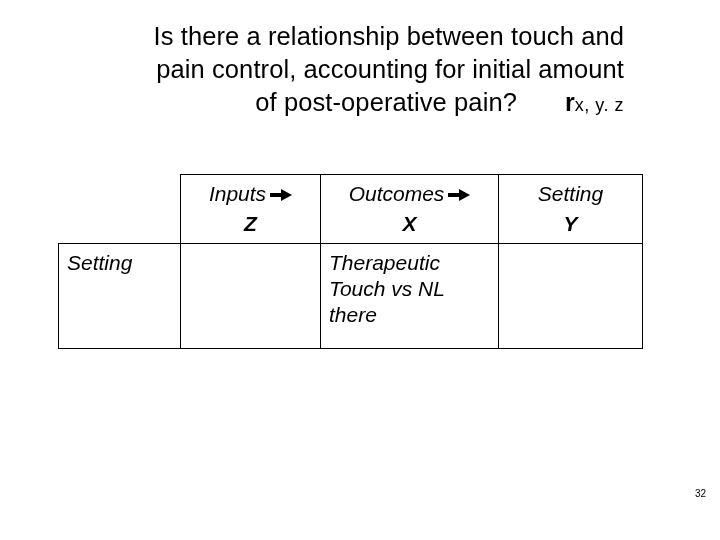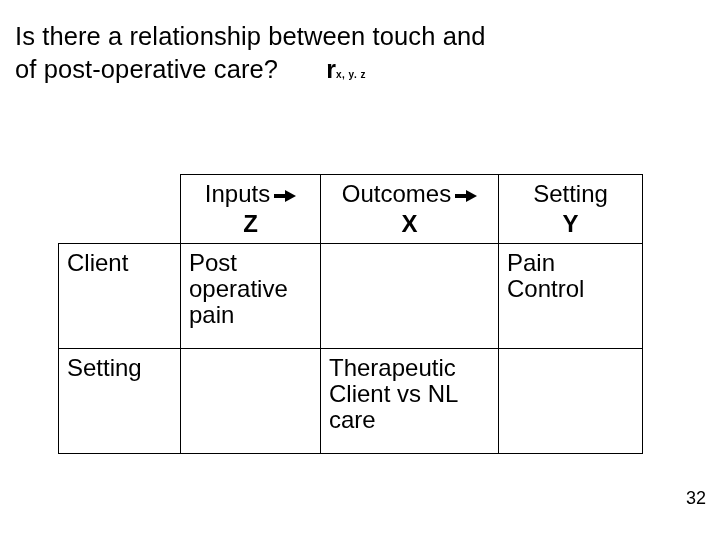--- a/index.html
+++ b/index.html
@@ -18,63 +18,64 @@
 
   .slide {
     position: relative;
     width: 720px;
     height: 540px;
   }
 
   
   .title-block {
     position: absolute;
-    left: 15px;
+    left: 0;
     top: 20px;
     width: 624px;
-    text-align: left;
+    text-align: right;
     font-size: 25.5px;
     line-height: 33px;
     letter-spacing: 0.1px;
   }
   .title-line {
     white-space: nowrap;
   }
   .title-line-3 {
     position: relative;
   }
   .r-label {
     display: inline-block;
     margin-left: 48px;
     font-weight: bold;
     font-size: 25px;
     vertical-align: baseline;
   }
   .r-sub {
-    font-weight: bold;
-    font-size: 10px;
+    font-weight: normal;
+    font-size: 18px;
     letter-spacing: 0.5px;
     margin-top: 24px;
   }
 
   
   .matrix {
     position: absolute;
     left: 58px;
     top: 174px;
     width: 584px;
     border-collapse: collapse;
     table-layout: fixed;
   }
   .matrix td {
     border: 1.6px solid #000000;
     vertical-align: top;
     padding: 6px 8px 6px 8px;
-    font-size: 24px;
+    font-size: 21px;
     line-height: 26px;
+    font-style: italic;
   }
   .col-label  { width: 122px; }
   .col-inputs { width: 140px; }
   .col-proc   { width: 178px; }
   .col-out    { width: 144px; }
 
   .hdr-cell {
     text-align: center;
     padding-top: 8px;
     padding-bottom: 6px;
@@ -128,32 +129,33 @@
   }
   .cell-tall-client  { height: 92px; }
   .cell-tall-prov    { height: 92px; }
   .cell-short        { height: 34px; }
 
   
   .page-number {
     position: absolute;
     right: 14px;
     top: 488px;
-    font-size: 18px;
+    font-size: 10px;
   }
 </style>
 </head>
 <body>
 
 <div class="slide">
 
   <div class="title-block">
     <div class="title-line">Is there a relationship between touch and</div>
+    <div class="title-line">pain control, accounting for initial amount</div>
     <div class="title-line title-line-3">
-      <span>of post-operative care?</span><span class="r-label"><span>r</span><span class="r-sub">x, y. z</span></span>
+      <span>of post-operative pain?</span><span class="r-label"><span>r</span><span class="r-sub">x, y. z</span></span>
     </div>
   </div>
 
   <table class="matrix">
     <colgroup>
       <col class="col-label">
       <col class="col-inputs">
       <col class="col-proc">
       <col class="col-out">
     </colgroup>
@@ -167,31 +169,25 @@
         <td class="hdr-cell">
           <span class="hdr-top"><span>Outcomes</span><span class="arrow"></span></span>
           <span class="hdr-letter">X</span>
         </td>
         <td class="hdr-cell">
           <span class="hdr-top">Setting</span>
           <span class="hdr-letter">Y</span>
         </td>
       </tr>
 
-      <tr>
-        <td class="row-label cell-tall-client">Client</td>
-        <td class="cell-tall-client">Post operative pain</td>
-        <td class="cell-tall-client"></td>
-        <td class="cell-tall-client">Pain Control</td>
-      </tr>
 
       <tr>
         <td class="row-label cell-tall-prov">Setting</td>
         <td class="cell-tall-prov"></td>
-        <td class="cell-tall-prov">Therapeutic Client vs NL care</td>
+        <td class="cell-tall-prov">Therapeutic Touch vs NL there</td>
         <td class="cell-tall-prov"></td>
       </tr>
 
     </tbody>
   </table>
 
   <div class="page-number">32</div>
 
 </div>
 

